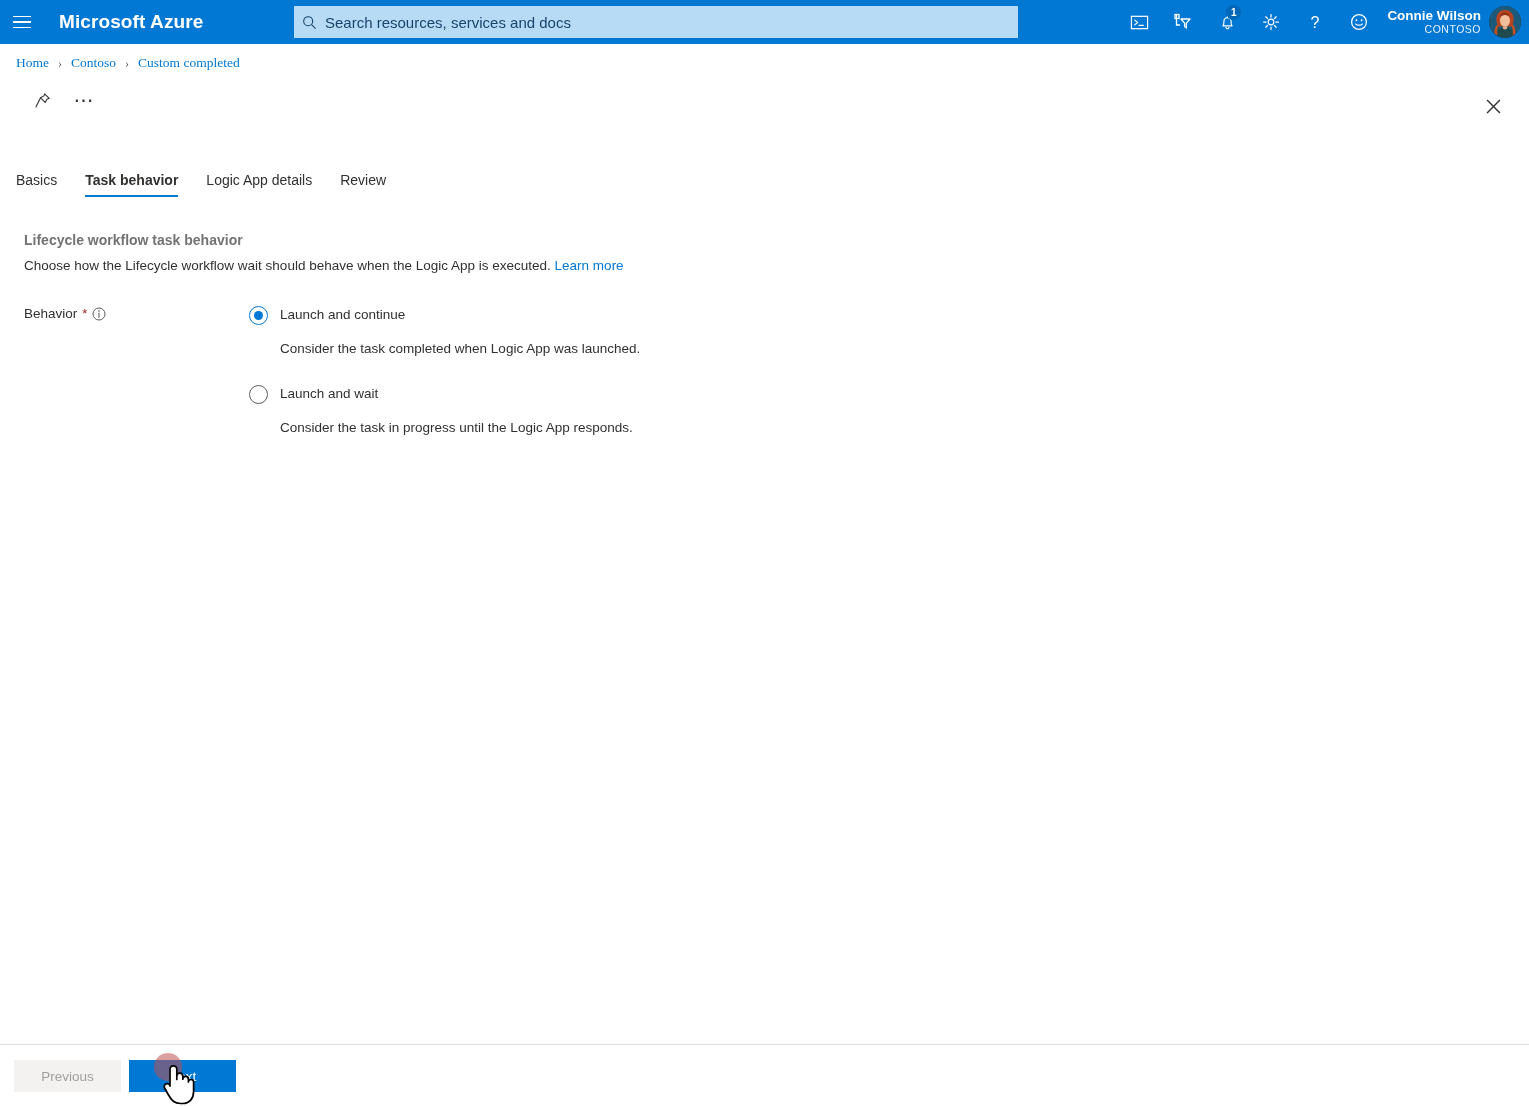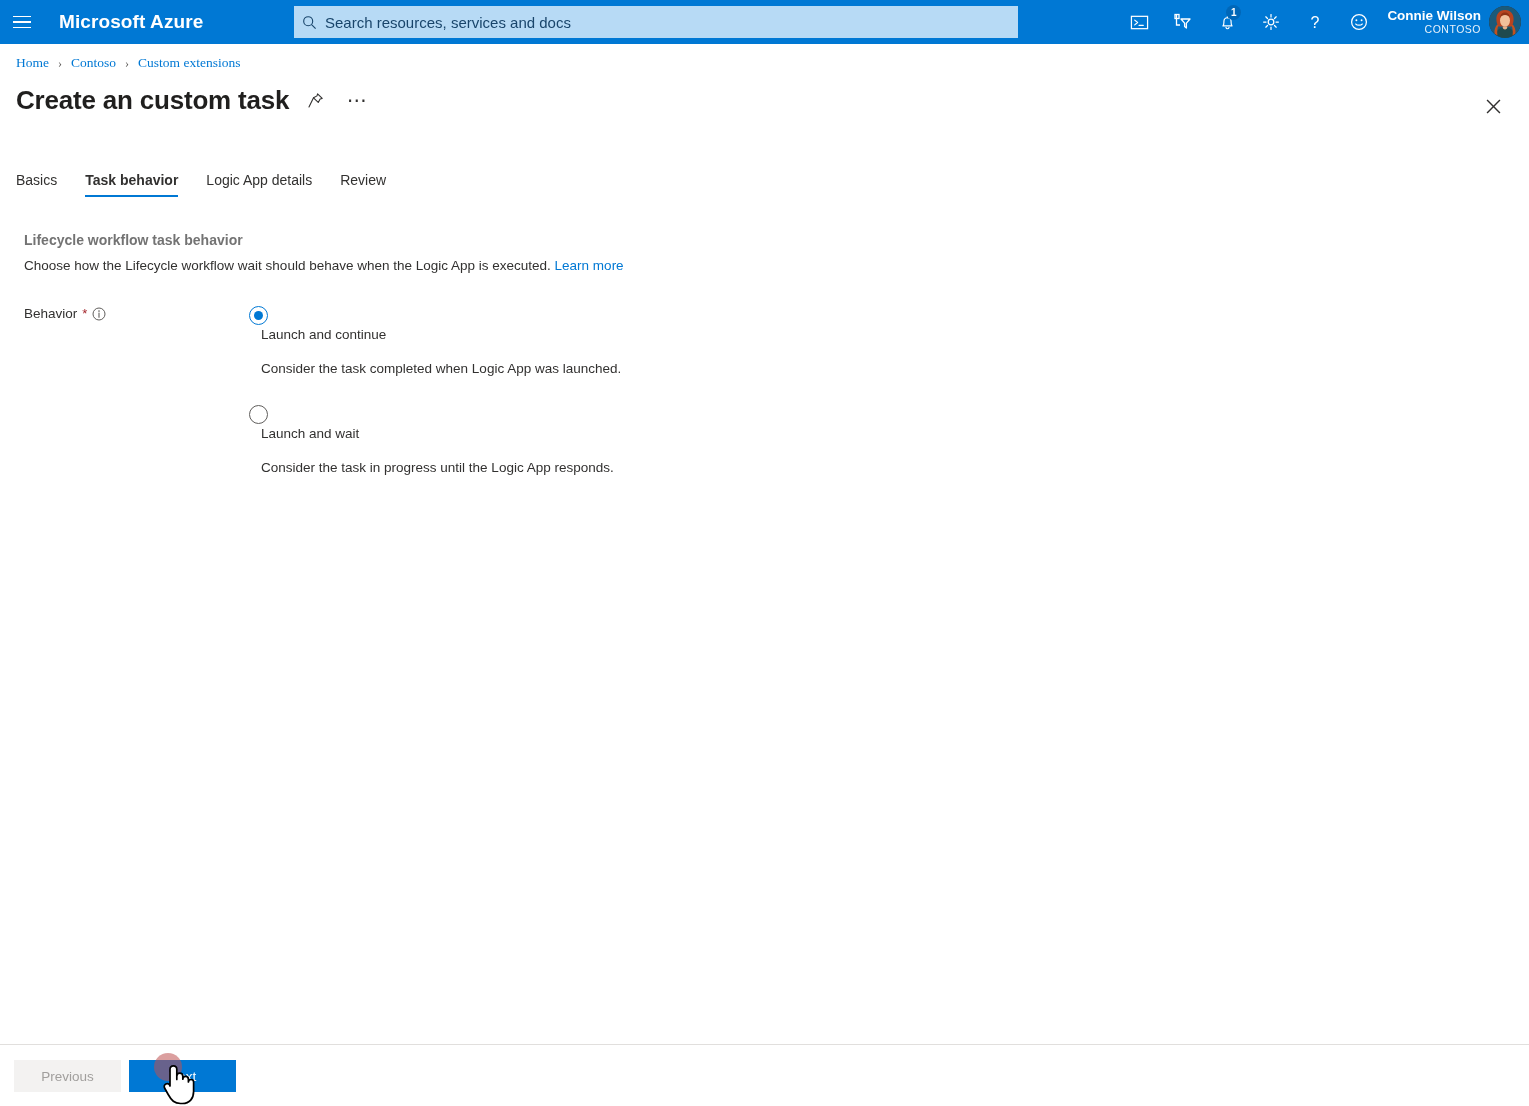--- a/index.html
+++ b/index.html
@@ -256,21 +256,20 @@
 
   .radiogroup {
     position: absolute;
     left: 249px; top: 305px;
   }
   .radio-opt {
     display: flex;
     align-items: flex-start;
     margin-bottom: 26px;
     cursor: pointer;
-    flex-direction: column;
   }
   .radio-circle {
     width: 19px; height: 19px;
     border-radius: 50%;
     border: 1.5px solid #605e5c;
     box-sizing: border-box;
     background: #ffffff;
     flex: 0 0 auto;
     margin-top: 1px;
     position: relative;
@@ -446,25 +445,24 @@
     </div>
 
   </div>
 </div>
 
 <div class="breadcrumb">
   <span class="crumb">Home</span>
   <span class="crumbsep">›</span>
   <span class="crumb">Contoso</span>
   <span class="crumbsep">›</span>
-  <span class="crumb">Custom extensions</span>
+  <span class="crumb">Custom completed</span>
 </div>
 
 <div class="titlerow">
-  <h1 class="pagetitle">Create an custom task</h1>
   <div class="titleicon">
     <svg width="17" height="17" viewBox="0 0 18 18">
       <g fill="none" stroke="#323130" stroke-width="1.15" stroke-linejoin="round">
         <path d="M11.2 1.9 L16.1 6.8 L13.9 7.4 L11.9 11.1 L6.9 6.1 L10.6 4.1 Z"></path>
       </g>
       <line x1="6.9" y1="6.1" x2="2.1" y2="15.9" stroke="#323130" stroke-width="1.15" stroke-linecap="round"></line>
     </svg>
   </div>
   <div class="titleicon">
     <span class="ellipsis-icon">⋯</span>

